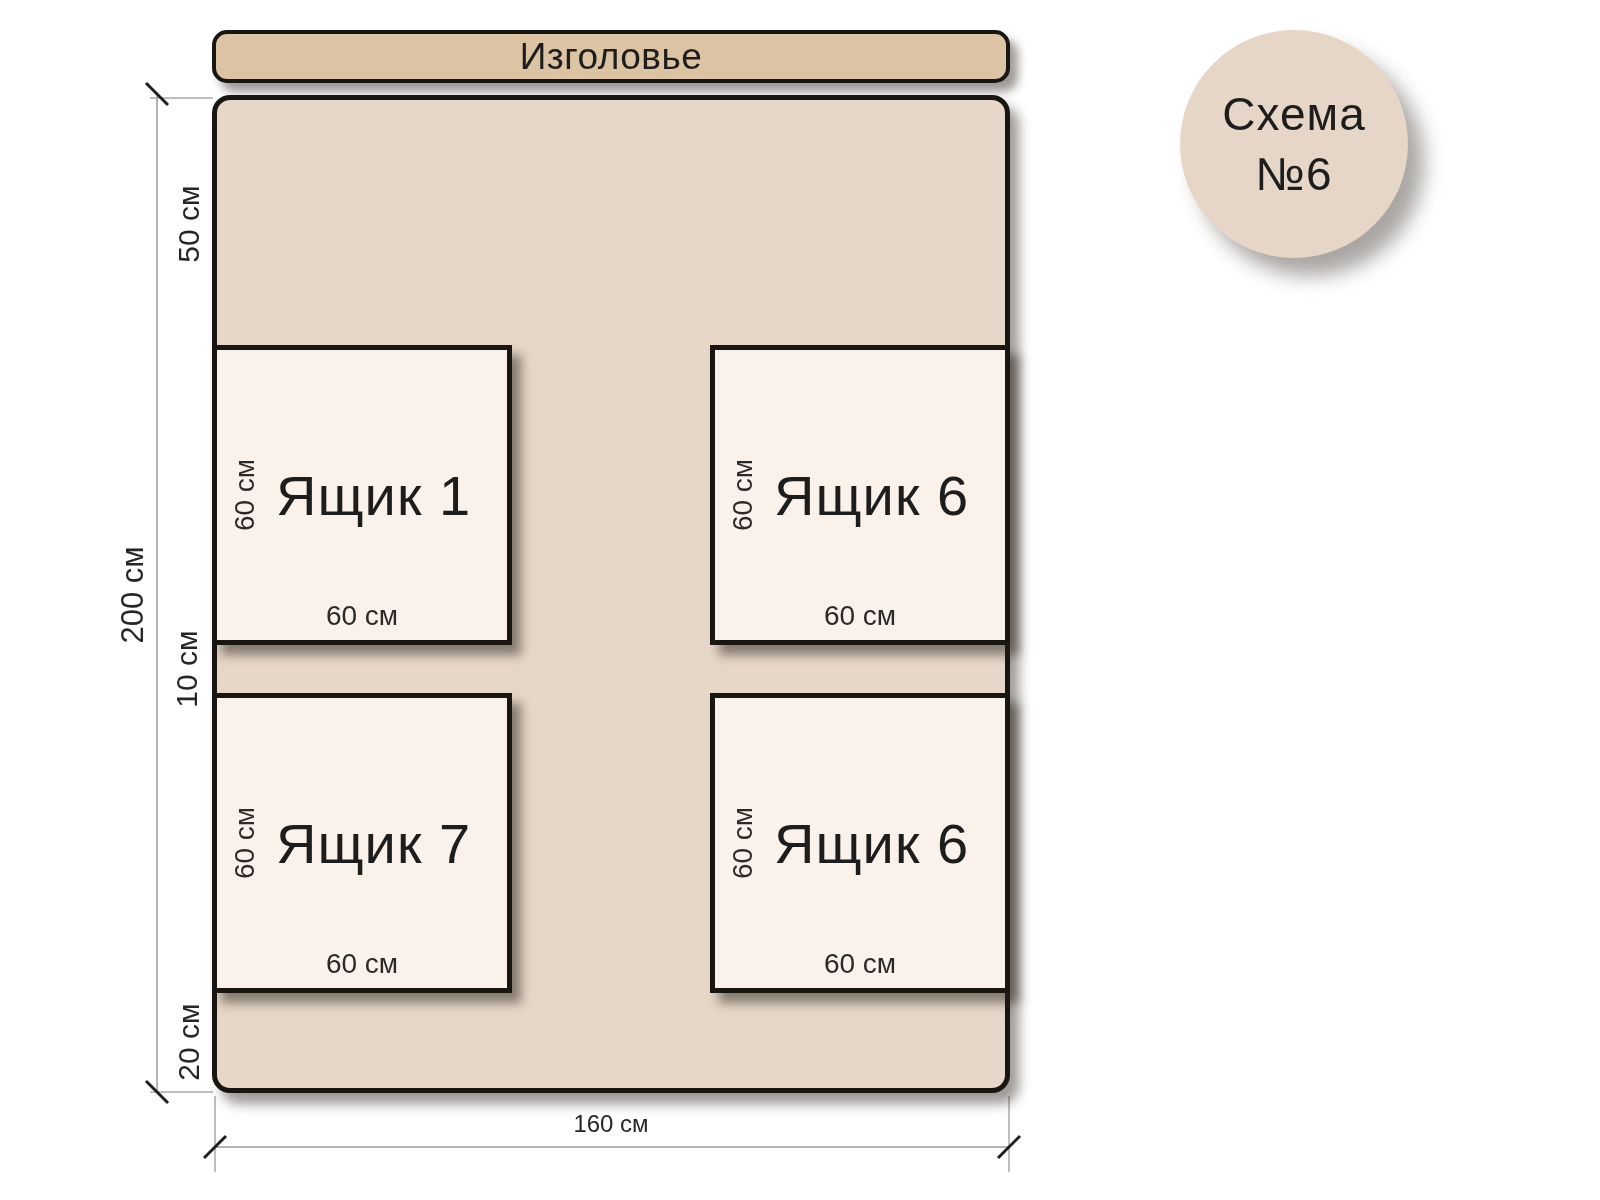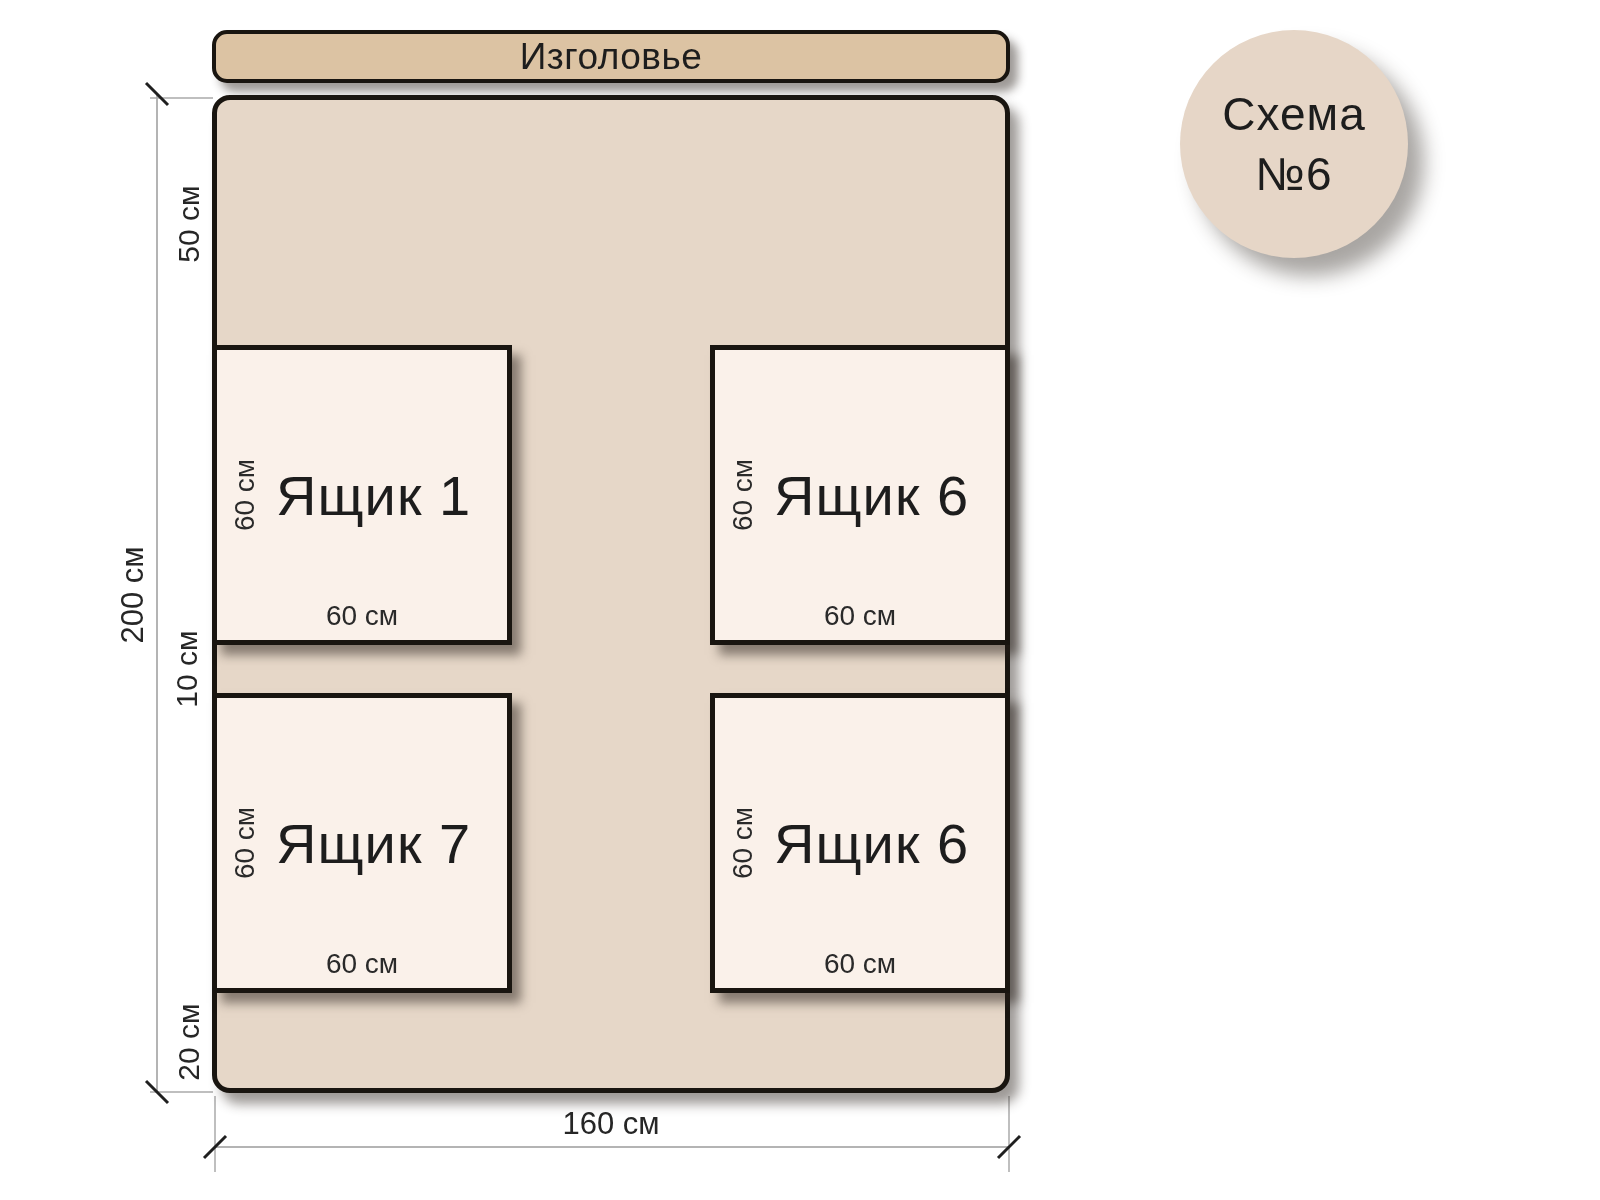--- a/index.html
+++ b/index.html
@@ -106,20 +106,20 @@
   <div class="drawer" style="left:710px;top:693px;">
     <div class="drawer-h">60 см</div>
     <div class="drawer-name">Ящик 6</div>
     <div class="drawer-w">60 см</div>
   </div>
 
   <div class="dim rot" style="left:133px;top:595px;font-size:31px;">200 см</div>
   <div class="dim rot" style="left:189px;top:224px;">50 см</div>
   <div class="dim rot" style="left:187px;top:669px;">10 см</div>
   <div class="dim rot" style="left:189px;top:1042px;">20 см</div>
-  <div class="dim hor" style="left:611px;top:1124px;font-size:31px;">160 см</div>
+  <div class="dim hor" style="left:611px;top:1124px;font-size:24px;">160 см</div>
 
   <div class="badge">
     <div>Схема</div>
     <div>№6</div>
   </div>
 
 </div>
 
 </body></html>

